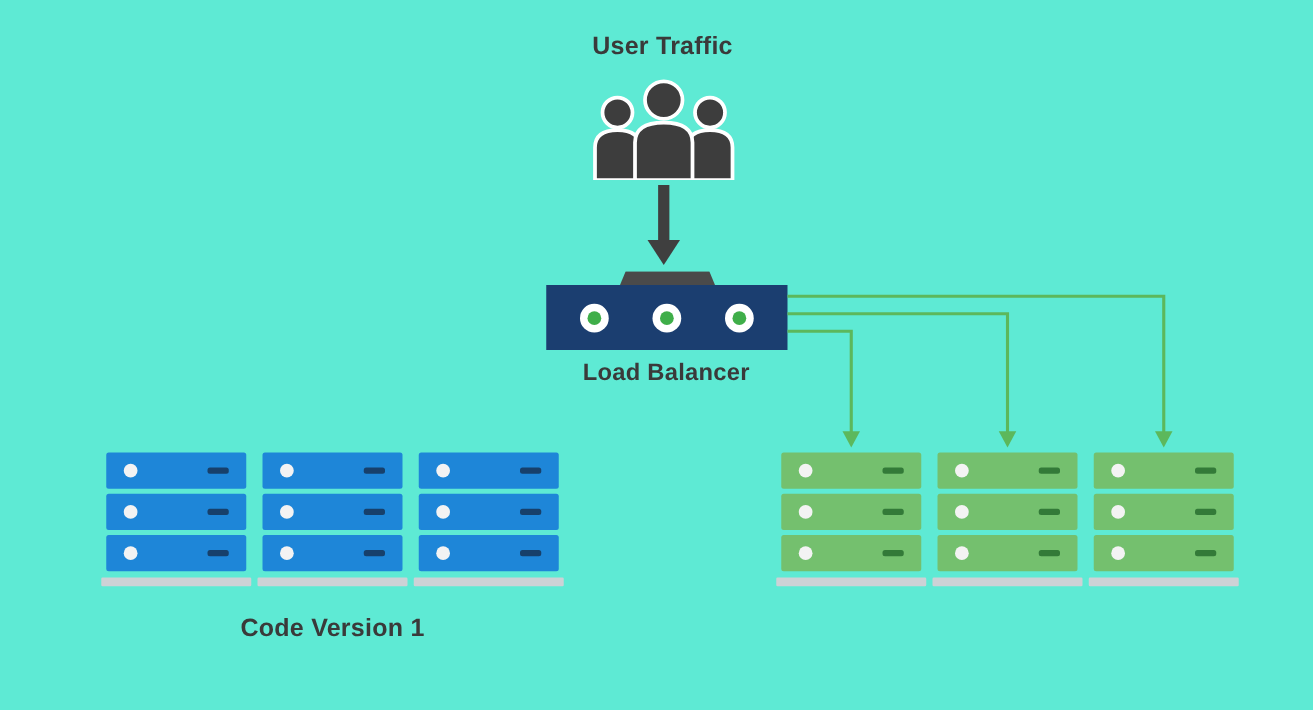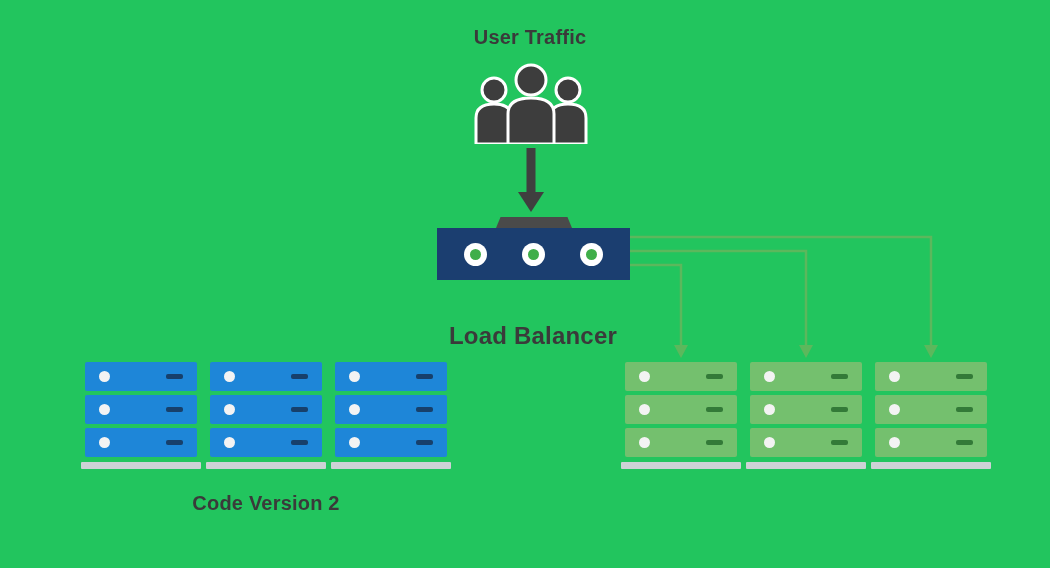--- a/index.html
+++ b/index.html
@@ -1,20 +1,20 @@
 <!DOCTYPE html>
 <html><head>
 <meta charset="utf-8">
 <style>
   html, body { margin: 0; padding: 0; background: #ffffff; }
   .canvas {
     position: relative;
     width: 1050px;
     height: 568px;
-    background: #22c55e;
+    background: #5eead4;
     font-family: "Liberation Sans", sans-serif;
     overflow: hidden;
   }
   .label {
     position: absolute;
     color: #3a3a3a;
     font-weight: 700;
     font-size: 20px;
     text-align: center;
     letter-spacing: 0.2px;
@@ -32,21 +32,21 @@
     position: absolute; left: 437px; top: 228px; width: 193px; height: 52px;
     display: flex; align-items: center; justify-content: space-around;
     padding: 0 10px; box-sizing: border-box;
   }
   .lb-indicator {
     width: 23px; height: 23px; border-radius: 50%;
     background: #ffffff;
     display: flex; align-items: center; justify-content: center;
   }
   .lb-indicator .dot { width: 11px; height: 11px; border-radius: 50%; }
-  .lb-label { left: 433px; top: 288px; width: 200px; font-size: 24px; margin-top: 34px; }
+  .lb-label { left: 433px; top: 288px; width: 200px; font-size: 19px; }
 
   .connector-overlay { position: absolute; left: 0; top: 0; width: 1050px; height: 568px; pointer-events: none; }
 
   .server-group { position: absolute; top: 362px; display: flex; gap: 13px; }
   .group-v1 { left: 85px; }
   .group-v2 { left: 625px; }
   .stack { width: 112px; display: flex; flex-direction: column; align-items: center; }
   .server {
     width: 112px; height: 29px; margin-bottom: 4px;
     border-radius: 2px;
@@ -205,15 +205,15 @@
           <span class="dash" style="background: rgb(51, 122, 56);"></span>
         </div>
         <div class="server" style="background: rgb(116, 192, 110);">
           <span class="led"></span>
           <span class="dash" style="background: rgb(51, 122, 56);"></span>
         </div>
         <div class="stack-base"></div>
       </div>
     </div>
 
-  <div class="label group-label-v1">Code Version 2</div>
+  <div class="label group-label-v1">Code Version 1</div>
 
 </div>
 
 </body></html>

